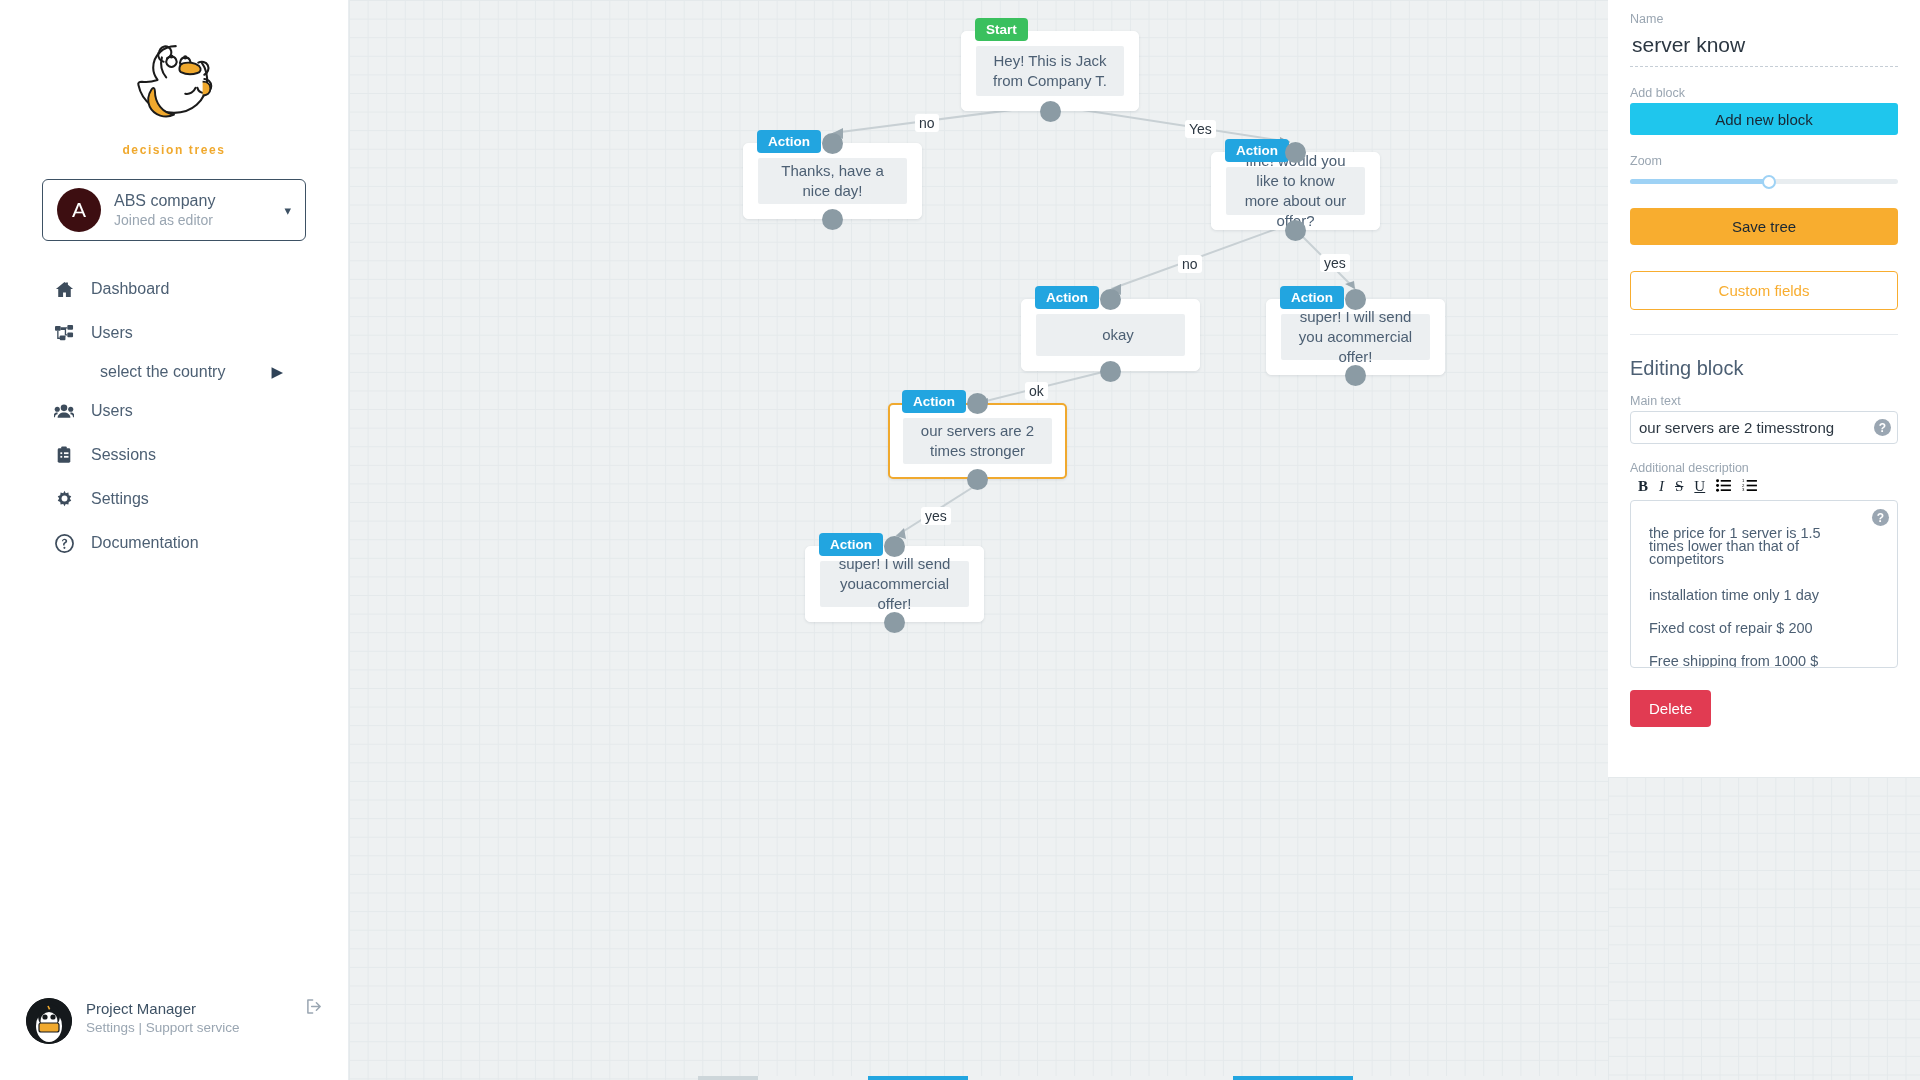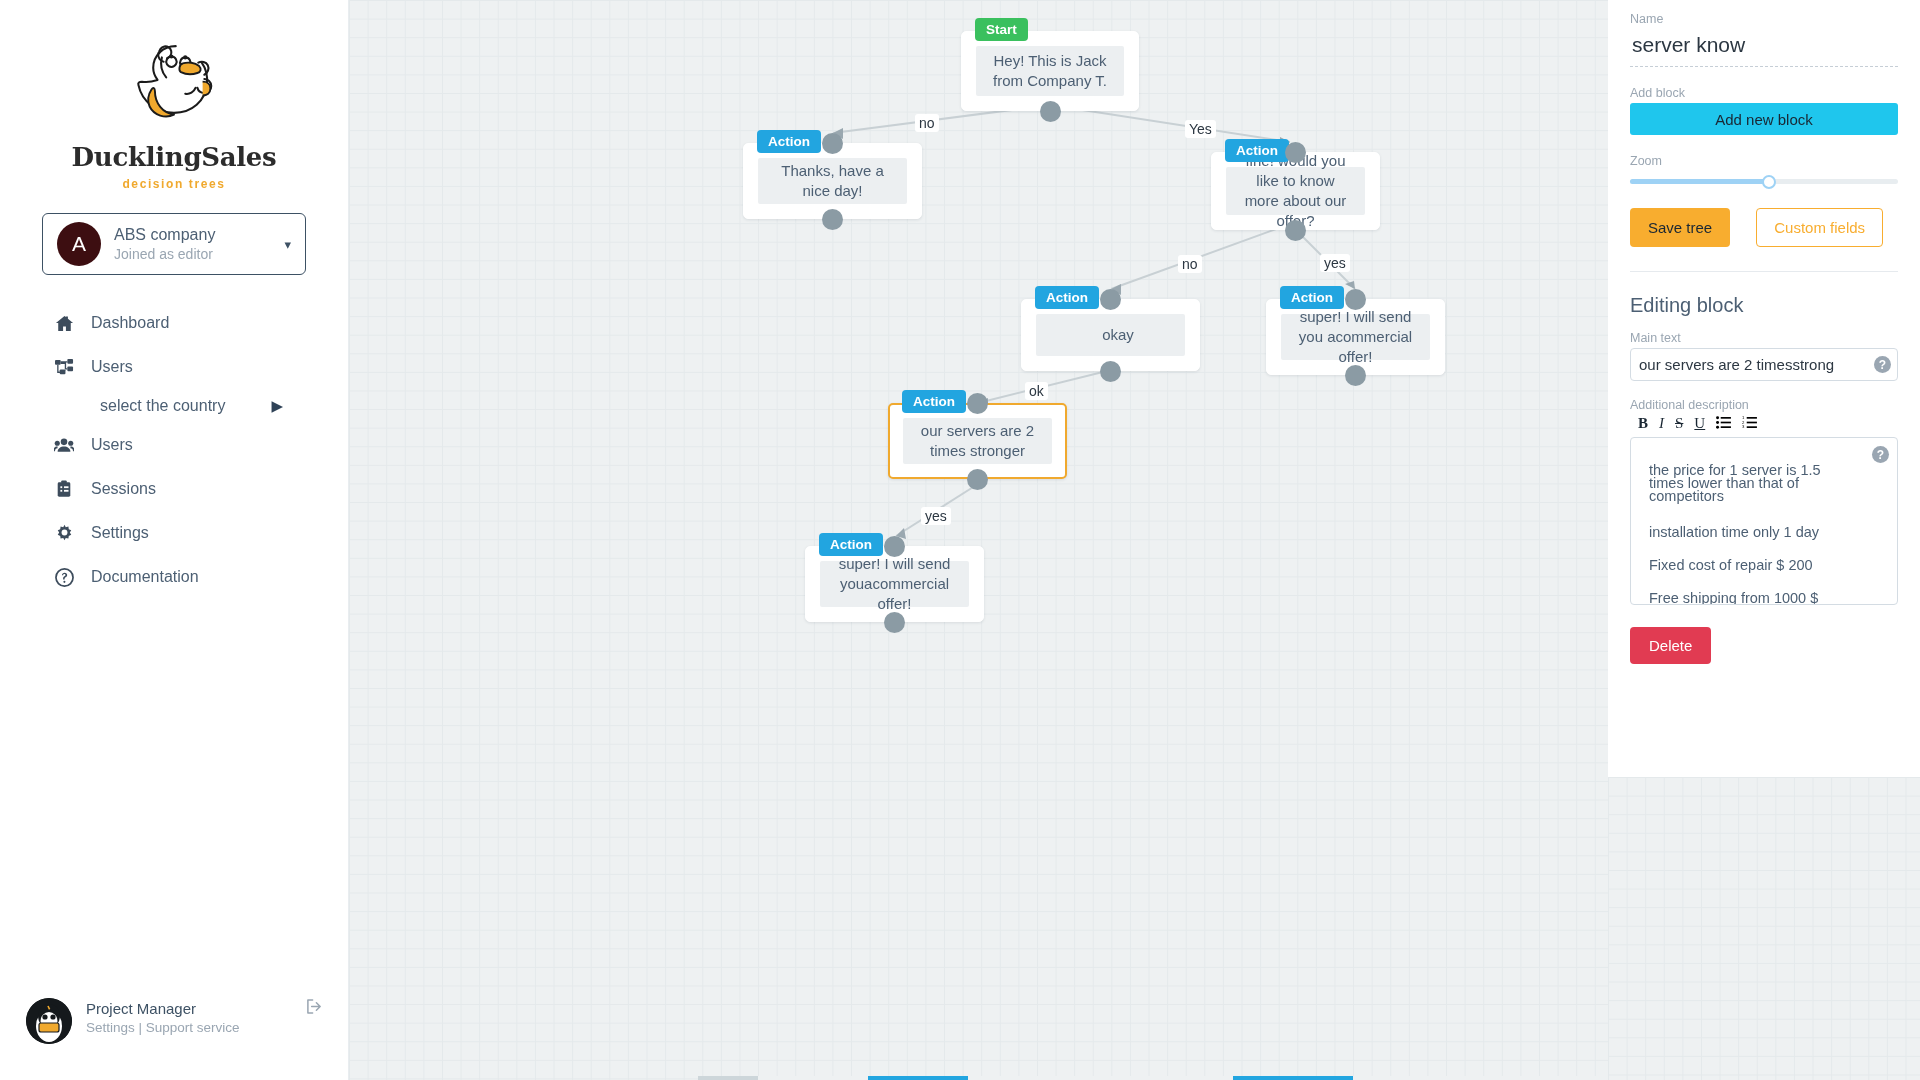--- a/index.html
+++ b/index.html
@@ -145,21 +145,21 @@
   }
   .slider-fill {
     position: absolute; left: 0; top: 0; height: 5px;
     background: #9ed2f5; border-radius: 3px; width: 52%;
   }
   .slider-knob {
     position: absolute; top: -4.5px; left: 52%; margin-left: -7px;
     width: 14px; height: 14px; border-radius: 50%;
     background: #fff; border: 2px solid #9ed2f5; cursor: pointer;
   }
-  .btn-row { display: flex; gap: 26px; margin-top: 24px; }
+  .btn-row { display: flex; gap: 26px; margin-top: 24px; flex-direction: column; }
   .btn-save {
     background: #f8ad2f; color: #1a2733; border: none; border-radius: 4px;
     padding: 10px 18px; font-size: 15px; cursor: pointer; font-family: inherit;
   }
   .btn-custom {
     background: #fff; color: #f8ad2f; border: 1px solid #f8ad2f;
     border-radius: 4px; padding: 10px 17px; font-size: 15px; cursor: pointer;
     font-family: inherit;
   }
   .divider { border-top: 1px solid #e6eaee; margin: 24px 0 0 0; }
@@ -235,21 +235,20 @@
           <path d="M46 27c-2 8 0 17 5 23"></path>
           <path d="M95 52c4 0 8 3 8 8 0 5-4 8-8 8-4 0-7-2-8-6"></path>
           <path d="M85 62c-2 5-7 8-12 7"></path>
         </g>
         <path d="M70 34c6-2 14-1 19 3 3 3 2 7-2 8-6 2-13 2-19-1-3-2-2-9 2-10z" fill="#f0a92e" stroke="#1b1b1b" stroke-width="2.2" stroke-linejoin="round"></path>
         <path d="M38 66c0 14 9 25 22 27-10 5-23 1-28-9-3-7-2-14 2-20 2-3 4-2 4 2z" fill="#f0a92e" stroke="#1b1b1b" stroke-width="2.2" stroke-linejoin="round"></path>
         <path d="M93 55c5 0 9 3 9 8s-4 8-9 8" fill="#f0a92e" stroke="#1b1b1b" stroke-width="2.2"></path>
         <circle cx="57" cy="26" r="2.4" fill="#1b1b1b"></circle>
         <circle cx="73" cy="27" r="2.4" fill="#1b1b1b"></circle>
       </svg>
-      <div class="brand-name">DucklingSales</div>
       <div class="brand-sub">decision trees</div>
     </div>
 
     <div class="org-card">
       <div class="org-avatar">A</div>
       <div class="org-texts">
         <div class="org-name">ABS company</div>
         <div class="org-role">Joined as editor</div>
       </div>
       <div class="org-caret">▾</div>

